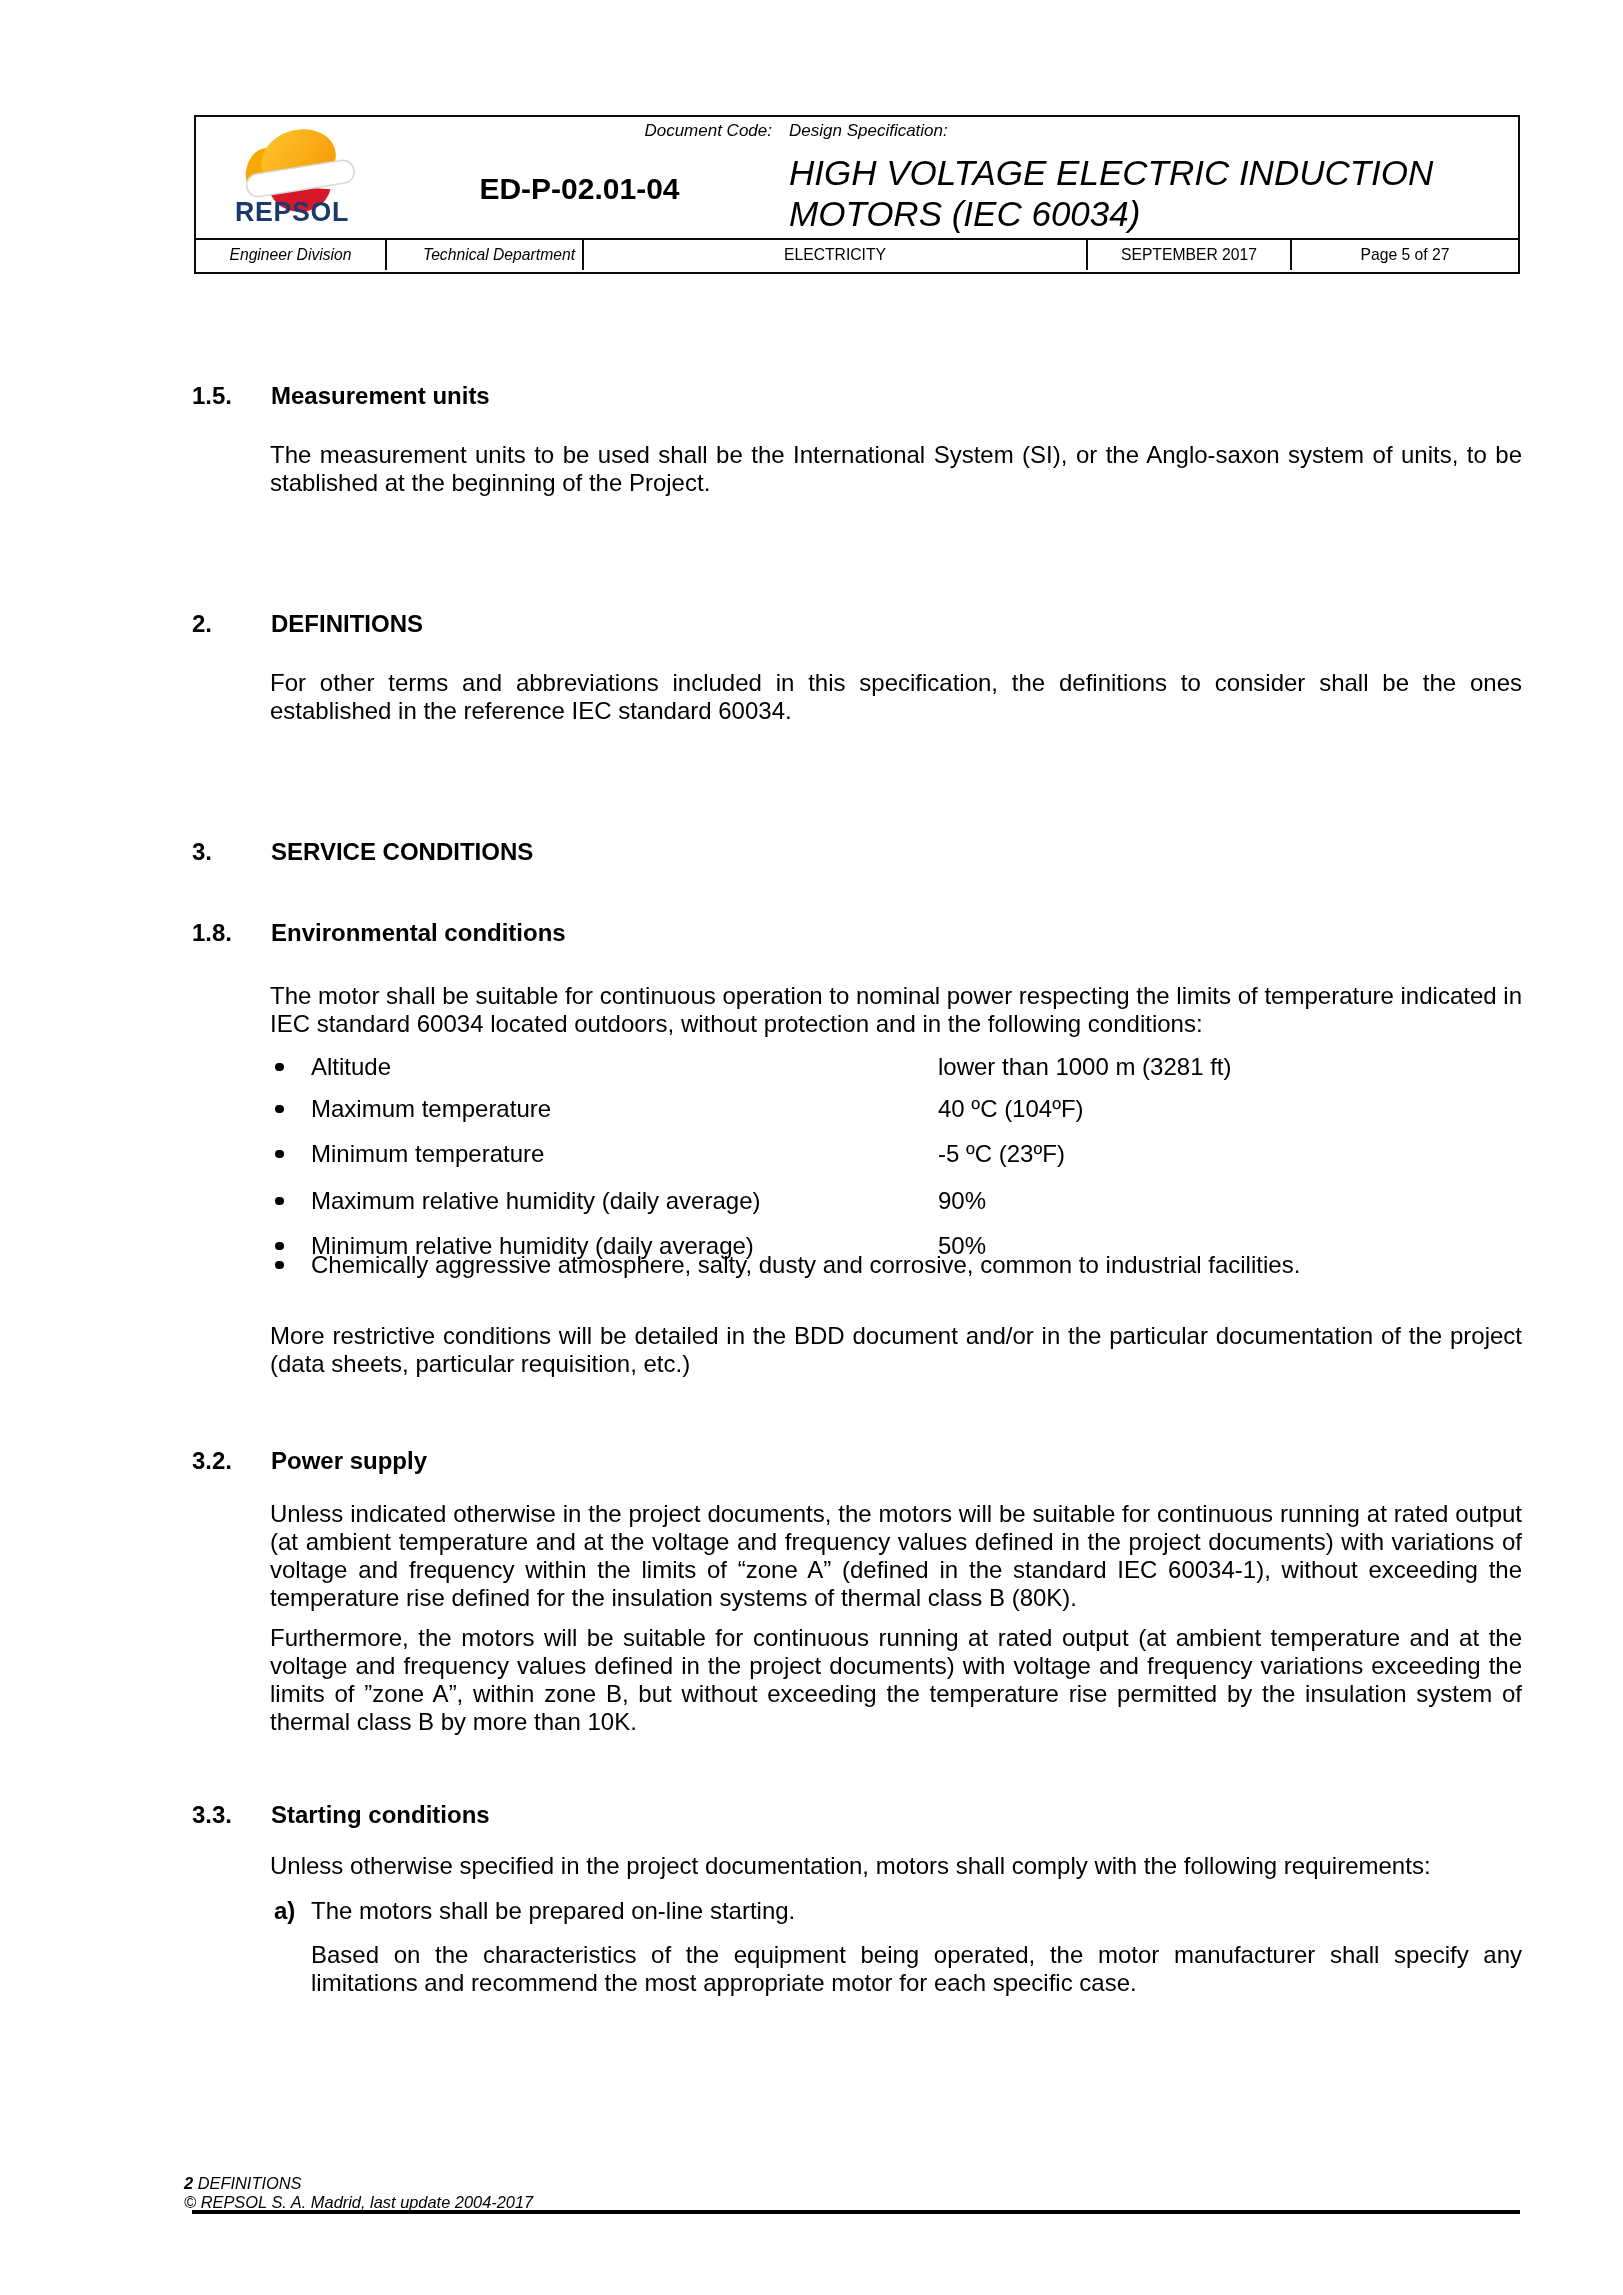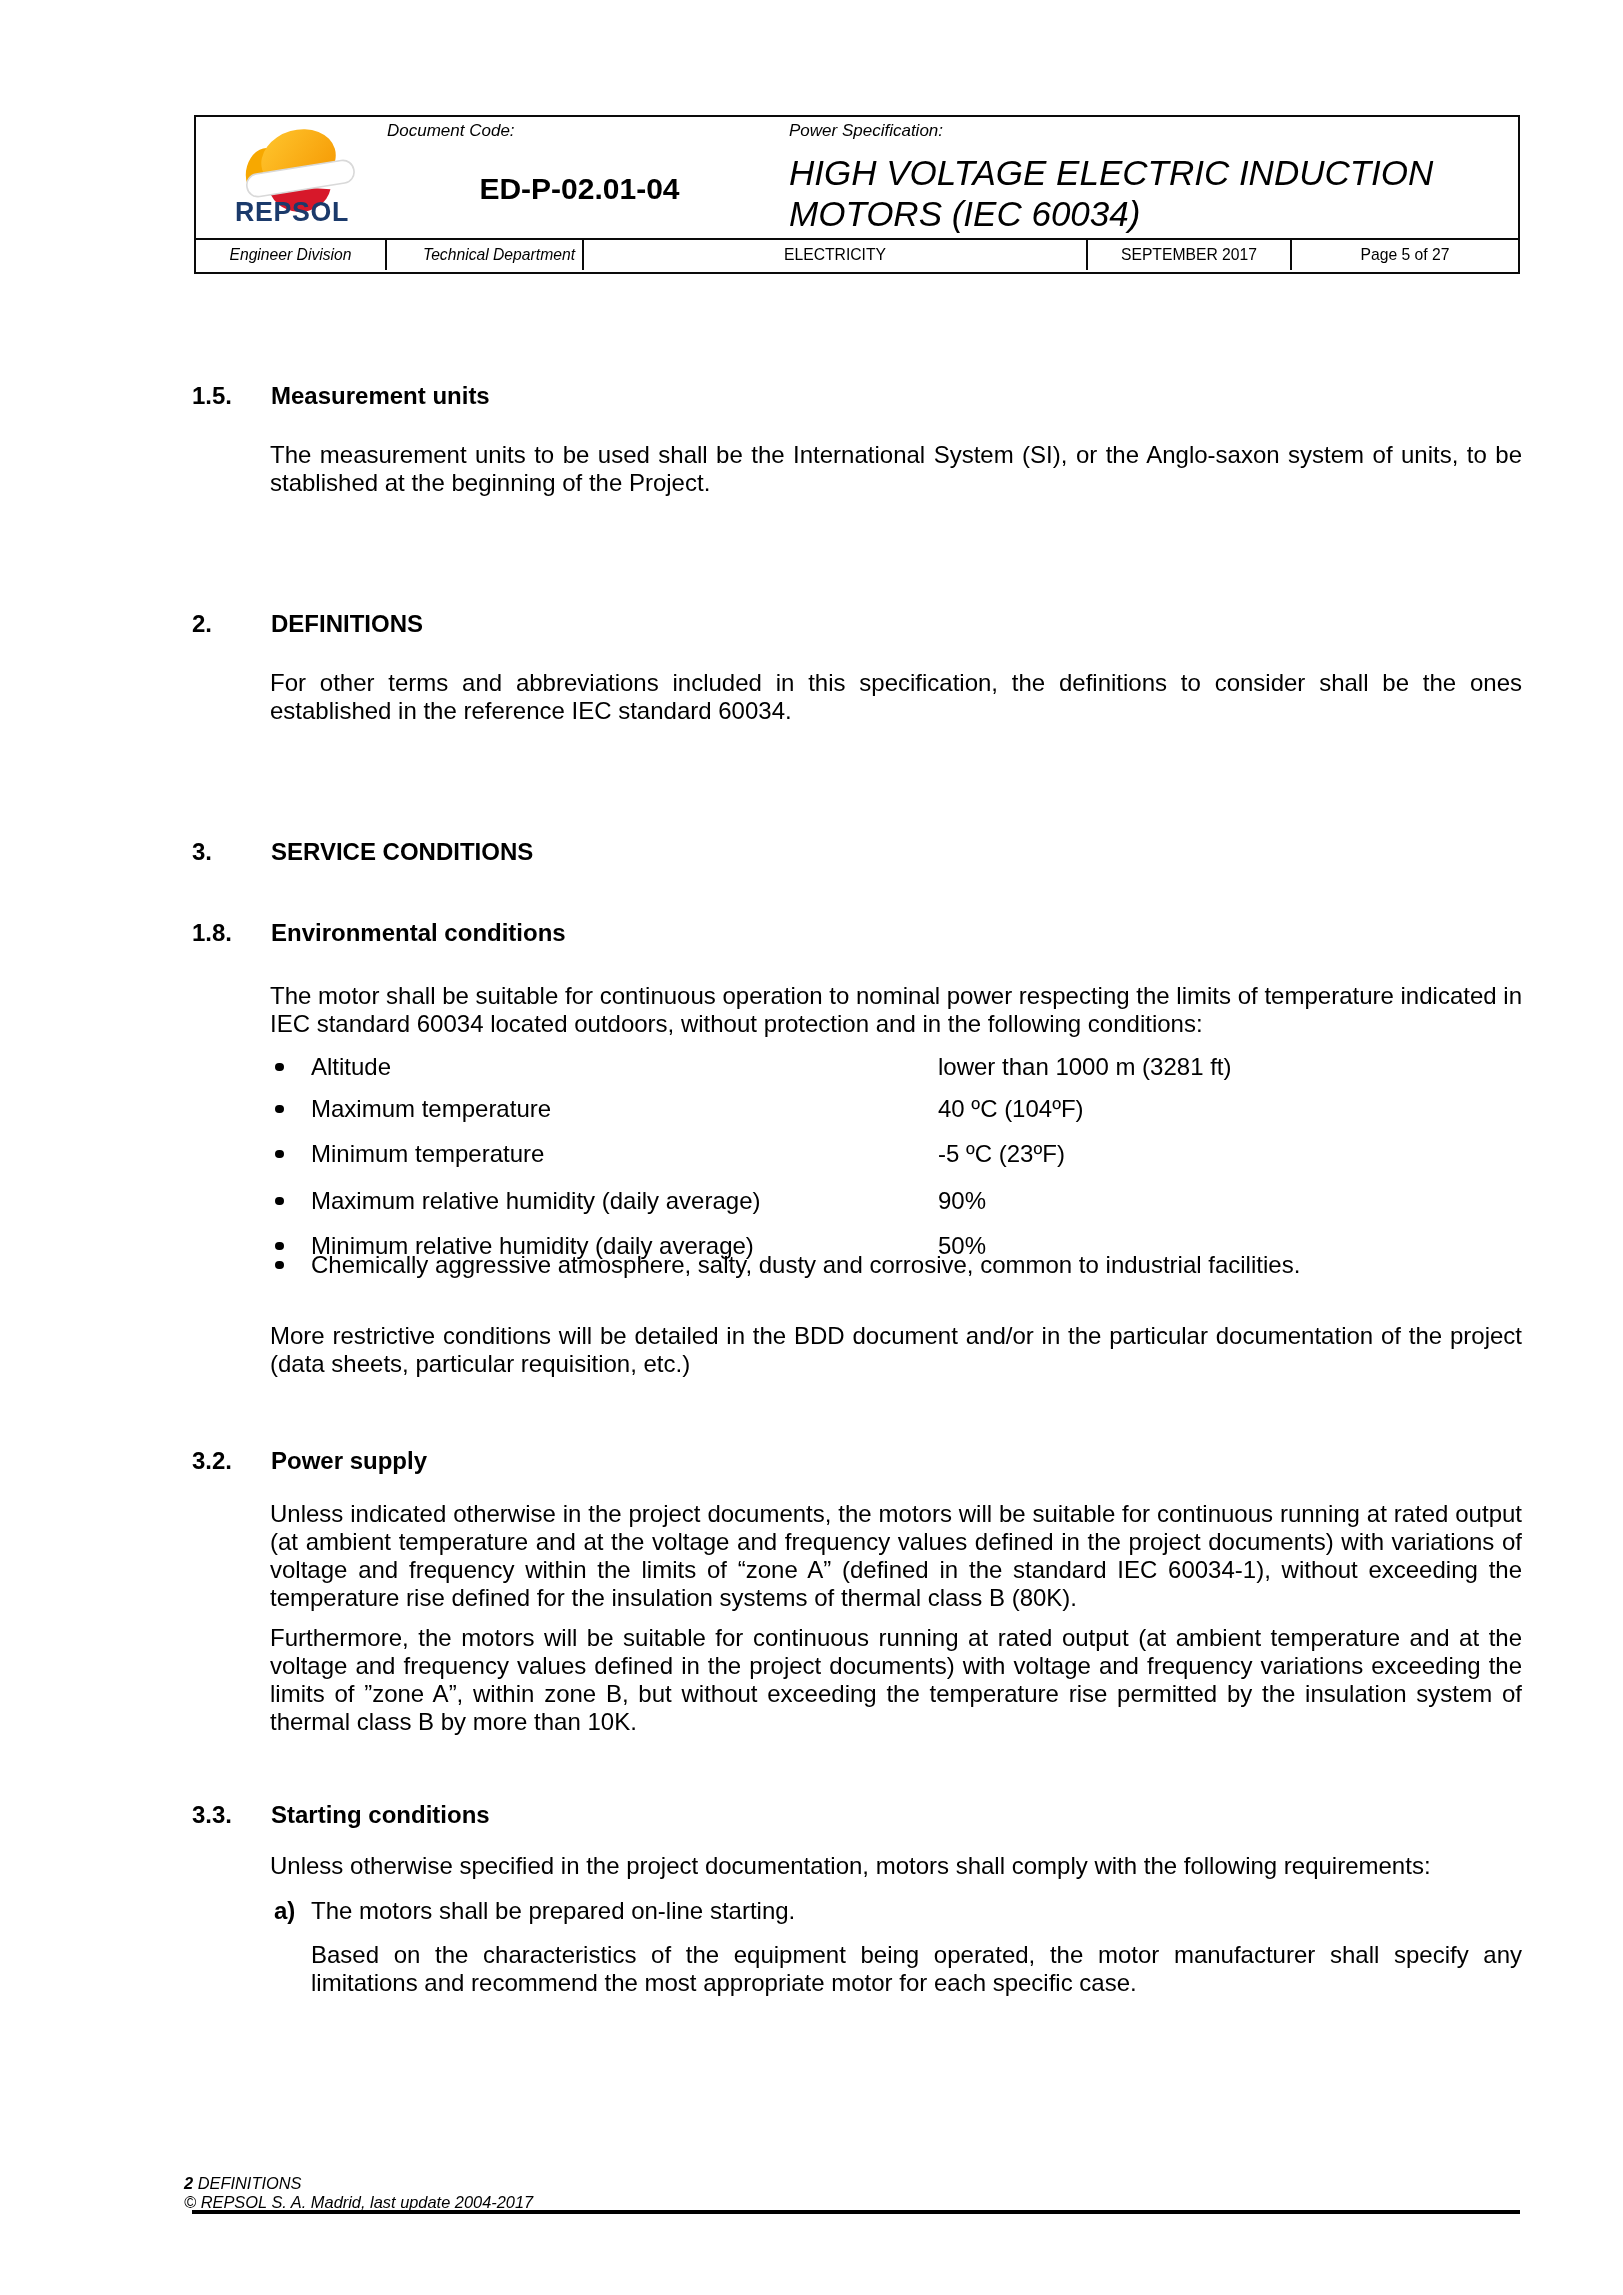--- a/index.html
+++ b/index.html
@@ -11,21 +11,21 @@
   .hdr{position:absolute;left:194px;top:115px;width:1326px;height:159px;
        border:2.6px solid #0a0a0a;box-sizing:border-box;background:#fff;}
   .hdr-r1{position:relative;height:121px;border-bottom:2.6px solid #0a0a0a;box-sizing:content-box;}
   .hdr-r2{display:flex;height:30px;font-size:15.7px;align-items:stretch;}
   .hdr-r2 .c{box-sizing:border-box;display:flex;align-items:center;justify-content:center;
              border-right:2px solid #0a0a0a;white-space:nowrap;}
   .hdr-r2 .c.it{font-style:italic;}
   .c1{width:191px;} .c2{width:197px;padding-left:29px;} .c3{width:504px;} .c4{width:204px;}
   .c5{flex:1;border-right:none !important;}
   .logo-wrap{position:absolute;left:23.6px;top:10.5px;width:144px;height:103px;}
-  .doccode-label{position:absolute;left:191px;top:3.9px;width:385px;text-align:left;
+  .doccode-label{position:absolute;left:191px;top:3.9px;width:385px;text-align:right;
                  font-style:italic;font-size:17px;}
   .doccode{position:absolute;left:191px;top:55px;width:385px;text-align:center;
            font-weight:bold;font-size:30px;letter-spacing:0px;}
   .design-label{position:absolute;left:593px;top:3.9px;font-style:italic;font-size:17px;}
   .doctitle{position:absolute;left:593px;top:35px;font-style:italic;font-size:35px;
             line-height:41px;white-space:nowrap;}
   
   .h{position:absolute;left:192px;width:1330px;font-size:24px;font-weight:bold;line-height:28px;}
   .h .num{display:inline-block;width:79px;}
   .p{position:absolute;left:270px;width:1252px;font-size:24px;line-height:28px;
@@ -66,21 +66,21 @@
           <ellipse cx="120" cy="48" rx="58" ry="45" fill="url(#og)" transform="rotate(-16 120 48)"></ellipse>
           <path d="M74,88 a48,43 0 0 0 95,6 z" fill="#D7182A"></path>
           <rect x="40" y="60" width="166" height="35" rx="17" fill="#ffffff" stroke="#d9d9d9" stroke-width="2.5" transform="rotate(-9 123 78)"></rect>
           <text x="110" y="142" text-anchor="middle" font-size="41" font-weight="bold" letter-spacing="1" fill="#1b3a6b">REPSOL</text>
         </svg>
       </div>
 
       <div class="doccode-label">Document Code:</div>
       <div class="doccode">ED-P-02.01-04</div>
 
-      <div class="design-label">Power Specification:</div>
+      <div class="design-label">Design Specification:</div>
       <div class="doctitle">
         <div>HIGH VOLTAGE ELECTRIC INDUCTION</div>
         <div>MOTORS (IEC 60034)</div>
       </div>
     </div>
 
     <div class="hdr-r2">
       <div class="c c1 it">Engineer Division</div>
       <div class="c c2 it">Technical Department</div>
       <div class="c c3">ELECTRICITY</div>

